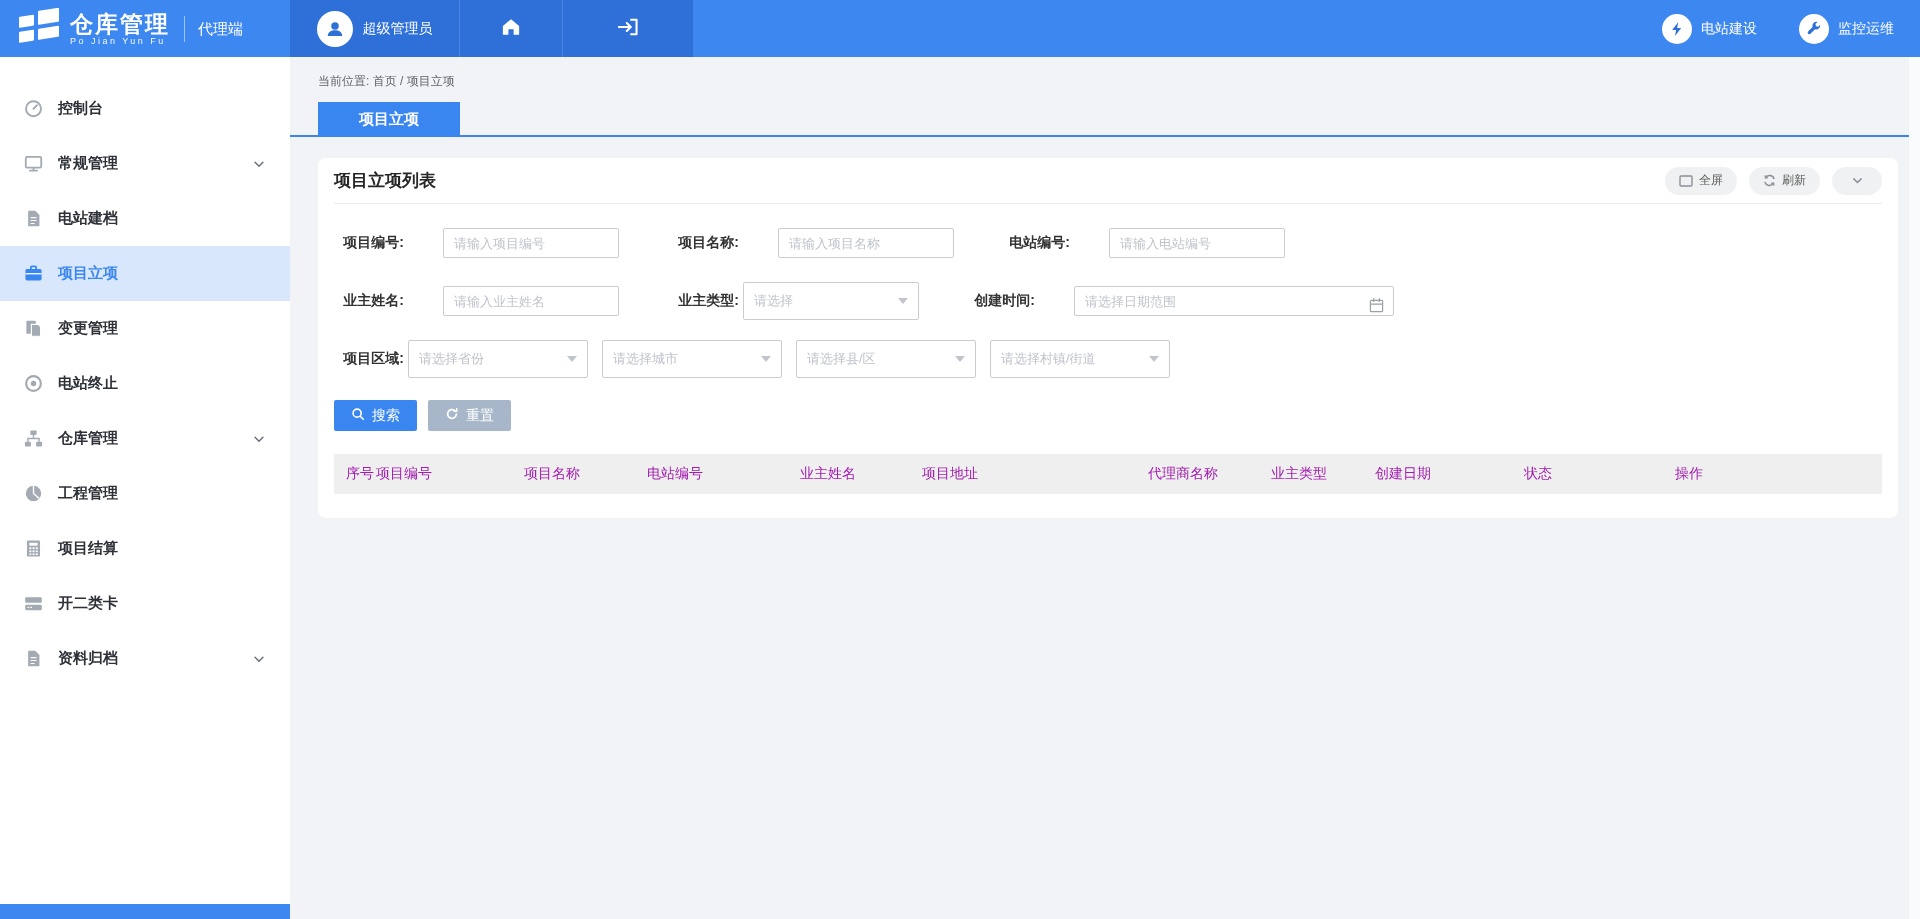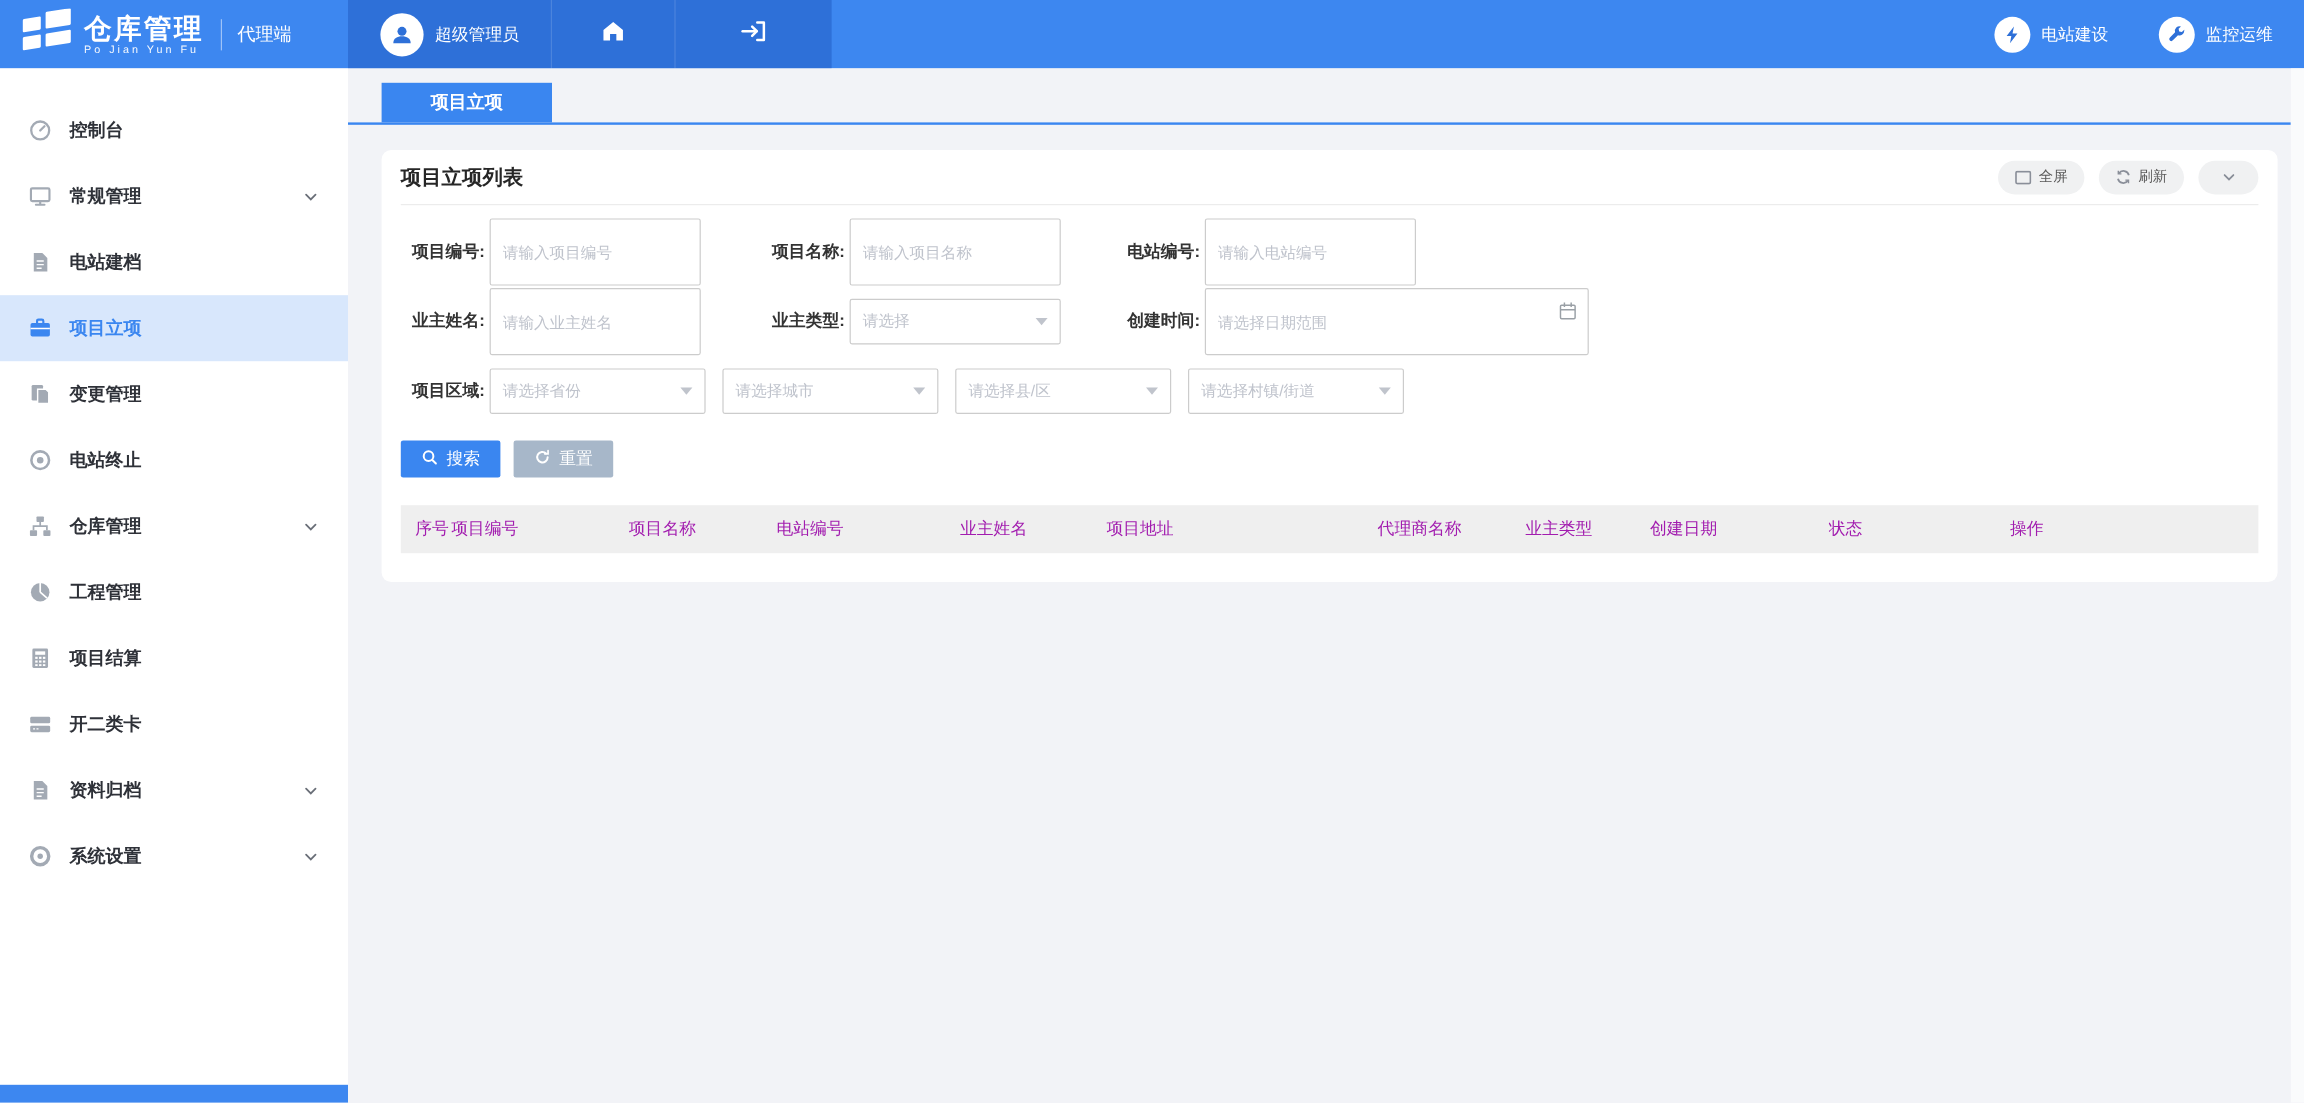--- a/index.html
+++ b/index.html
@@ -52,21 +52,21 @@
   .card-tools { margin-left:auto; display:flex; align-items:center; gap:12px; }
   .pill { height:28px; border-radius:14px; background:#f0f1f2; color:#595959; font-size:12px; display:inline-flex; align-items:center; gap:6px; padding:0 14px; border:none; cursor:pointer; }
   .pill svg { display:block; }
   .pill.circ { width:50px; justify-content:center; padding:0; }
 
   
   .filters { padding-top:20px; }
   .frow { display:flex; align-items:center; margin-bottom:20px; height:38px; }
   .flabel { width:70px; text-align:right; font-size:14px; font-weight:600; color:#333; flex-shrink:0; }
   .fctrl { margin-left:4px; position:relative; }
-  input.txt { width:176px; height:56px; border:1px solid #ccc; border-radius:2px; padding:12px 10px; font-size:13px; color:#333; outline:none; background:#fff; }
+  input.txt { width:176px; height:30px; border:1px solid #ccc; border-radius:2px; padding:12px 10px; font-size:13px; color:#333; outline:none; background:#fff;margin-left:35px; }
   input.txt.wide { width:320px; padding-right:32px; }
   input::placeholder { color:#bfc3cc; }
   .sel { width:176px; height:38px; border:1px solid #ccc; border-radius:2px; background:#fff; display:flex; align-items:center; padding:0 10px; cursor:pointer; }
   .sel.region { width:180px; }
   .sel .ph { font-size:13px; color:#bfc3cc; }
   .caret { margin-left:auto; width:0; height:0; border-left:5px solid transparent; border-right:5px solid transparent; border-top:6px solid #c0c4cc; }
   .sp1 { width:50px; } .sp2 { width:46px; } .spr { width:10px; }
   .cal-ic { position:absolute; right:10px; top:11px; }
 
   .btn-row { margin-top:22px; display:flex; gap:11px; }
@@ -290,37 +290,29 @@
               <path d="M3.5 1.5h6l3.5 3.5v9.5h-9.5z" fill="currentColor"></path>
               <path d="M5.5 7.2h5M5.5 9.7h5M5.5 12.2h3.5" stroke="#fff" stroke-width="1"></path>
             </svg>
           </span>
         <span class="side-label">资料归档</span>
         <span class="side-chev"><svg viewBox="0 0 16 16" fill="none" stroke="currentColor" stroke-width="1.7" stroke-linecap="round">
               <path d="M3.5 6l4.5 4.5L12.5 6"></path>
             </svg></span>
       </div>
 
-      <div class="side-item">
-        <span class="mi">
-            <svg viewBox="0 0 16 16">
-              <circle cx="8" cy="8" r="6" fill="none" stroke="currentColor" stroke-width="2.4"></circle>
-              <circle cx="8" cy="8" r="1.9" fill="currentColor"></circle>
-            </svg>
-          </span>
-        <span class="side-label">系统设置</span>
-        <span class="side-chev"><svg viewBox="0 0 16 16" fill="none" stroke="currentColor" stroke-width="1.7" stroke-linecap="round">
-              <path d="M3.5 6l4.5 4.5L12.5 6"></path>
-            </svg></span>
-      </div>
 
       <div class="side-bottom-bar"></div>
     </aside>
 
     <main class="main">
+      <div class="crumbs">
+        <span>当前位置:</span>
+        <span>首页 / 项目立项</span>
+      </div>
 
       <div class="tabbar">
         <div class="tab">项目立项</div>
       </div>
 
       <div class="card">
         <div class="card-head">
           <span class="card-title">项目立项列表</span>
           <div class="card-tools">
             <button class="pill">

